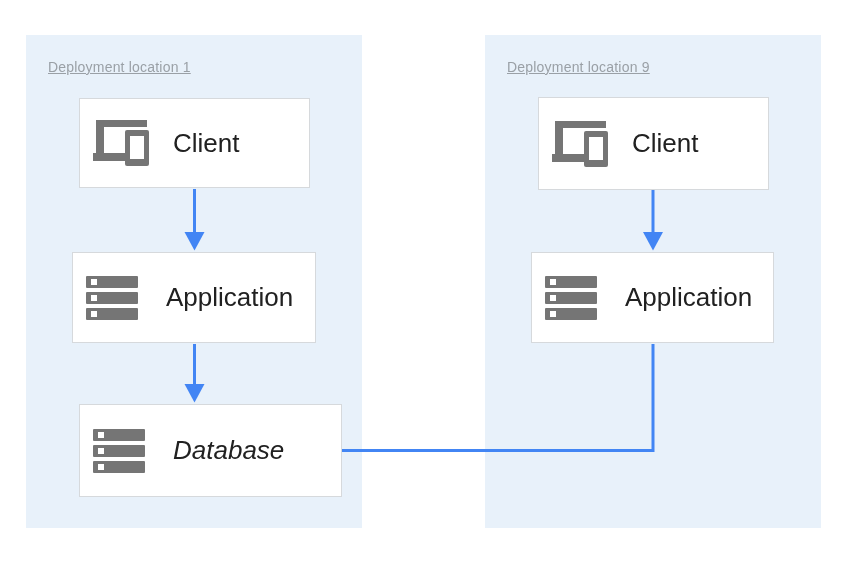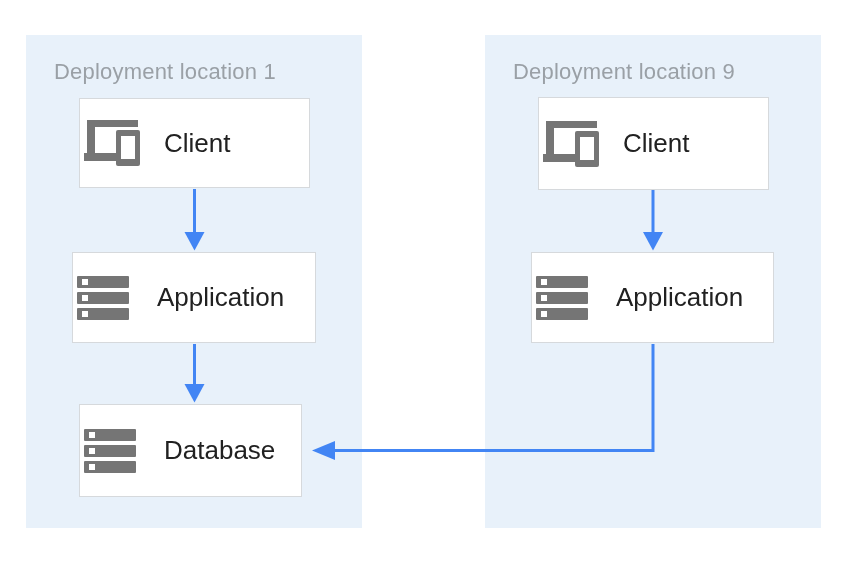--- a/index.html
+++ b/index.html
@@ -24,40 +24,41 @@
     width: 856px; height: 574px;
     background: var(--canvas-bg);
   }
   .zone {
     position: absolute;
     background: var(--panel-bg);
     z-index: 1;
   }
   .zone-label {
     position: absolute;
-    left: 28px; top: 24px;
-    font-size: 22px;
+    left: 22px; top: 24px;
+    font-size: 14px;
     color: var(--zone-label);
     letter-spacing: 0.2px;
     white-space: nowrap;
+    text-decoration: underline;
   }
   .connectors {
     position: absolute;
     left: 0; top: 0;
     z-index: 2;
   }
   .connectors .edge { stroke: var(--arrow-blue); stroke-width: 3; fill: none; }
   .connectors .head { fill: var(--arrow-blue); stroke: none; }
   .node {
     position: absolute;
     background: var(--box-bg);
     border: 1px solid var(--box-border);
     display: flex;
     align-items: center;
-    padding-left: 4px;
+    padding-left: 13px;
     z-index: 3;
   }
   .icon {
     width: 62px;
     flex: none;
     display: flex;
     align-items: center;
     justify-content: flex-start;
     color: var(--icon-gray);
   }
@@ -68,21 +69,21 @@
     margin-left: 18px;
     font-size: 26px;
     color: var(--node-label);
     white-space: nowrap;
   }
   
   #zone1 { left: 26px;  top: 35px; width: 336px; height: 493px; }
   #zone2 { left: 485px; top: 35px; width: 336px; height: 493px; }
   #node-client-1      { left: 79px;  top: 98px;  width: 231px; height: 90px; }
   #node-application-1 { left: 72px;  top: 252px; width: 244px; height: 91px; }
-  #node-database-1    { left: 79px;  top: 404px; width: 223px; height: 93px; }
+  #node-database-1    { left: 79px;  top: 404px; width: 263px; height: 93px; font-style: italic; }
   #node-client-2      { left: 538px; top: 97px;  width: 231px; height: 93px; }
   #node-application-2 { left: 531px; top: 252px; width: 243px; height: 91px; }
 </style>
 </head>
 <body>
 
 <div class="canvas">
 
   <section class="zone" id="zone1">
     <div class="zone-label">Deployment location 1</div>

